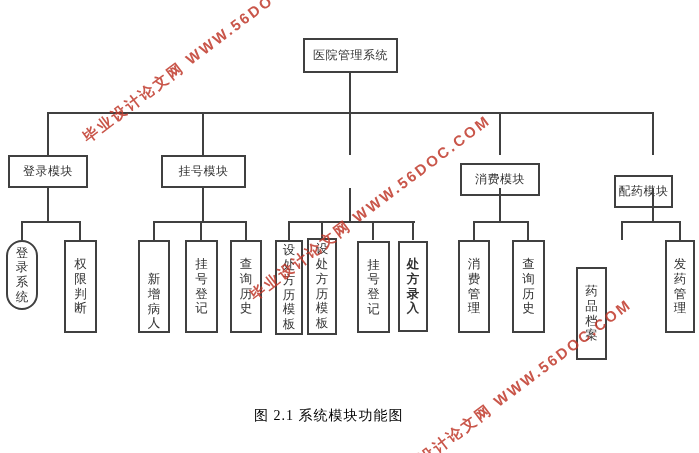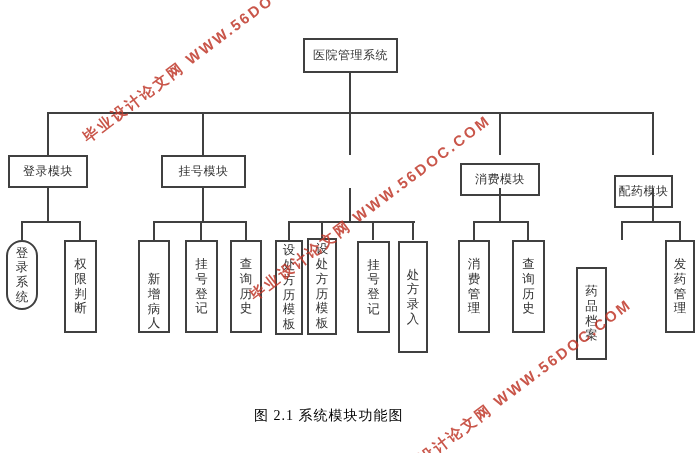--- a/index.html
+++ b/index.html
@@ -95,21 +95,21 @@
 
   <div class="node vnode" style="left:275px;top:240px;width:28px;height:95px;">
     <span class="vtxt">设处方历模板</span>
     </div>
   <div class="node vnode" style="left:307px;top:238px;width:30px;height:97px;">
     <span class="vtxt">设处方历模板</span>
     </div>
   <div class="node vnode" style="left:357px;top:241px;width:33px;height:92px;">
     <span class="vtxt">挂号登记</span>
     </div>
-  <div class="node vnode" style="left:398px;top:241px;width:30px;height:112px;">
+  <div class="node vnode" style="left:398px;top:241px;width:30px;height:91px;font-weight:bold;">
     <span class="vtxt">处方录入</span>
     </div>
 
   <div class="node vnode" style="left:458px;top:240px;width:32px;height:93px;">
     <span class="vtxt">消费管理</span>
     </div>
   <div class="node vnode" style="left:512px;top:240px;width:33px;height:93px;">
     <span class="vtxt">查询历史</span>
     </div>
 

